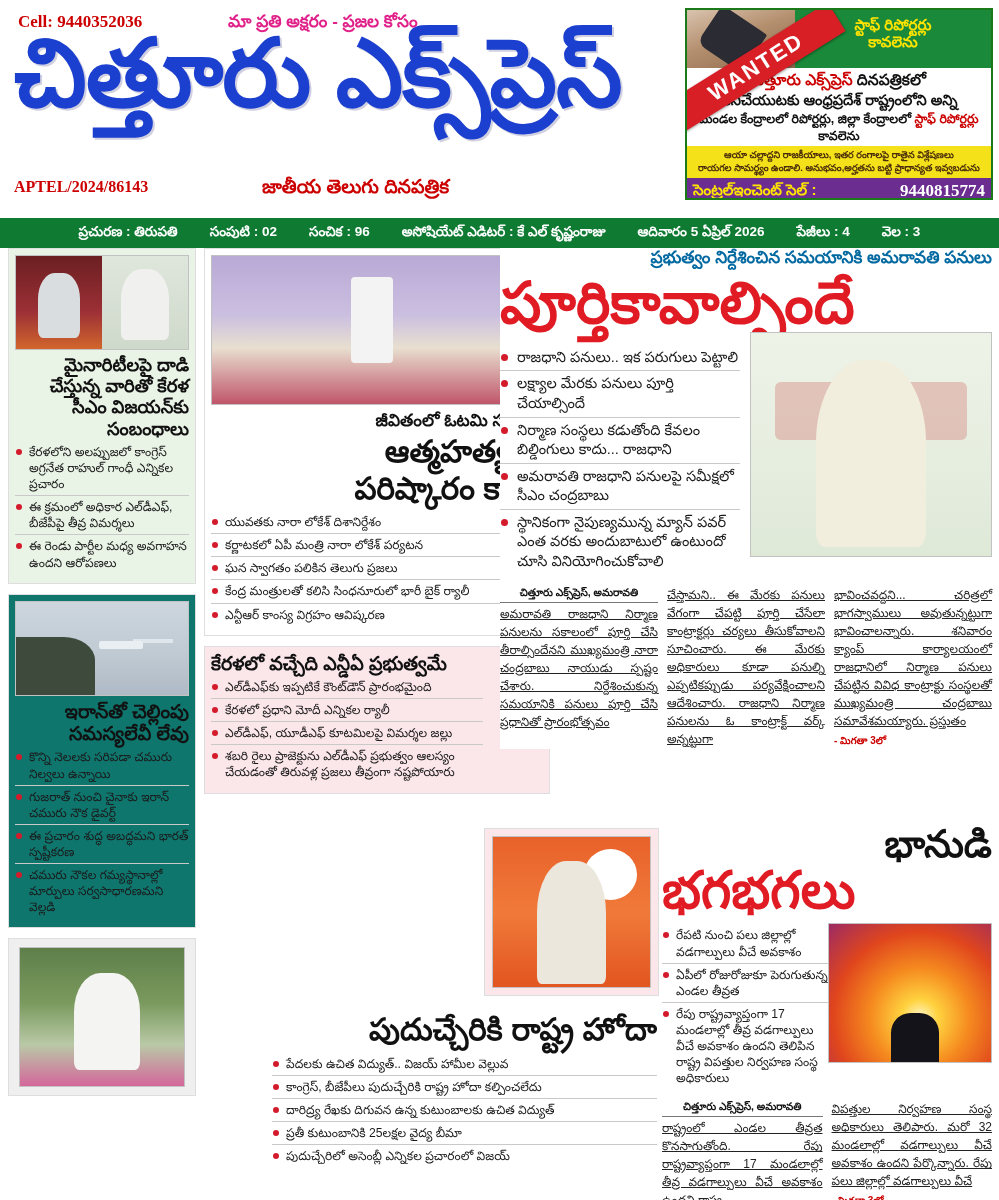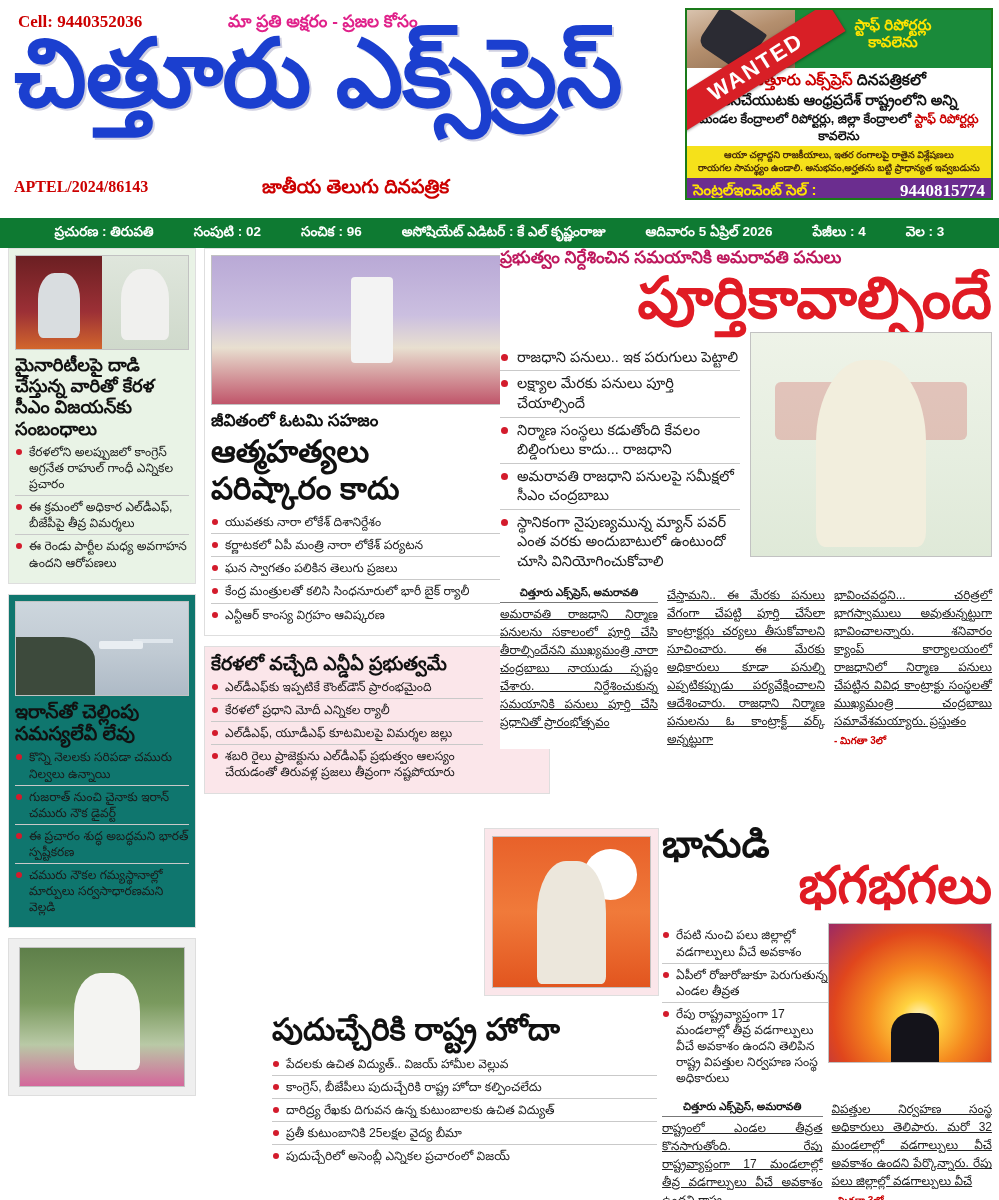--- a/index.html
+++ b/index.html
@@ -78,43 +78,43 @@
     position:absolute; left:-26px; top:40px; width:190px;
     background:#d81f26; color:#fff; font-weight:bold; font-size:22px;
     text-align:center; transform:rotate(-32deg); padding:4px 0;
     letter-spacing:2px; box-shadow:0 1px 3px rgba(0,0,0,.4);
     font-family:"Liberation Sans", sans-serif;
   }
 
   
   .infobar {
     height: 30px; background:#0e7a32; color:#fff;
-    display:flex; align-items:center; justify-content:center; gap:12px;
+    display:flex; align-items:center; justify-content:center; gap:4px;
     font-size:13.5px; font-weight:bold;
   }
   .infobar span { padding: 0 14px; white-space:nowrap; }
 
   
   .body-grid { position:relative; width:999px; }
 
   .col-left  { position:absolute; left:8px;  top:0;  width:188px; }
   .col-mid   { position:absolute; left:204px; top:0; width:346px; }
   .col-right { position:absolute; left:500px; top:0; width:492px; }
 
   .card { background:#fff; border:1px solid #dedede; padding:6px; margin-bottom:10px; }
   .card-green { background:#e9f3e6; }
   .card-blue  { background:#0f766e; }
   .card-pink  { background:#fbe6ea; }
   .card-grey  { background:#efefef; }
 
   .photo { width:100%; background:#cfd6dd; position:relative; overflow:hidden; border:1px solid #c2c2c2;}
 
-  .hl-black { color:#111; font-weight:bold; text-align:left; line-height:1.18; }
-  .hl-red   { color:#e01b24; font-weight:bold; text-align:right; line-height:1.05;font-family:Liberation Mono, monospace; }
-  .kicker   { color:#be185d; font-weight:bold; text-align:left; font-size:17px; }
+  .hl-black { color:#111; font-weight:bold; text-align:right; line-height:1.18; }
+  .hl-red   { color:#e01b24; font-weight:bold; text-align:left; line-height:1.05; }
+  .kicker   { color:#0369a1; font-weight:bold; text-align:right; font-size:17px; }
 
   ul.bul { list-style:none; margin-top:4px; }
   ul.bul li {
     position:relative; padding-left:14px; margin-bottom:3px;
     font-size:12.2px; color:#1a1a1a; line-height:1.32;
     border-bottom:1px solid #c9c9c9; padding-bottom:3px;
   }
   ul.bul li:last-child { border-bottom:none; }
   ul.bul li:before {
     content:""; position:absolute; left:1px; top:5px;

